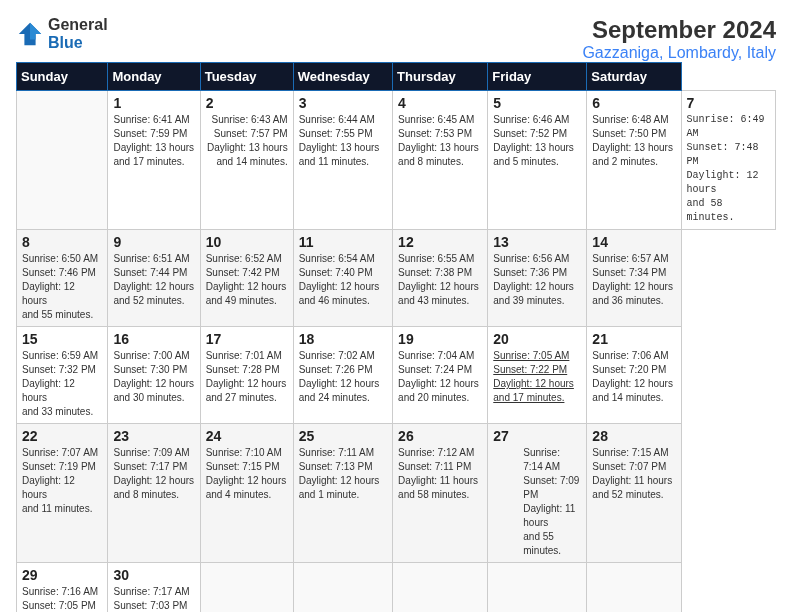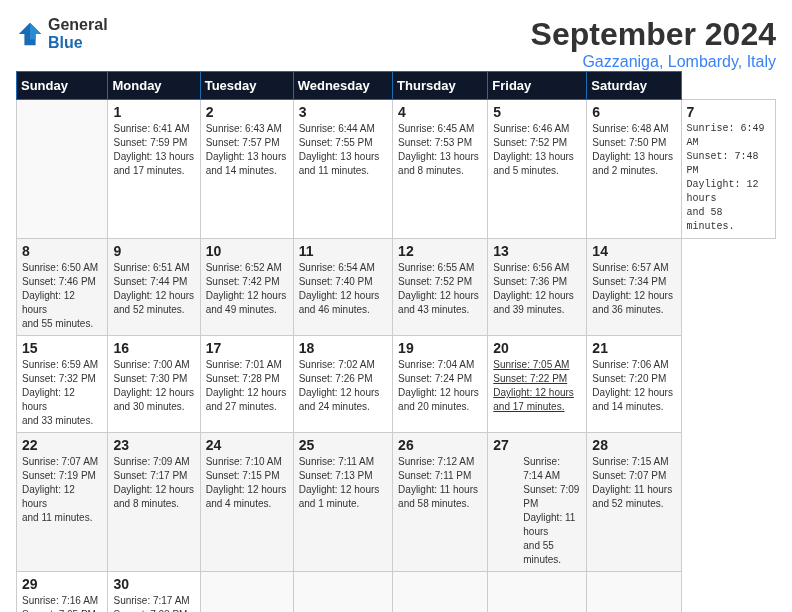--- a/index.html
+++ b/index.html
@@ -32,21 +32,21 @@
     .logo-blue { color: #1a6bb5; font-size: 16px; font-weight: bold; }
     .logo-icon {
       width: 28px;
       height: 28px;
       margin-right: 4px;
     }
     .title-section {
       text-align: right;
     }
     .month-title {
-      font-size: 32px;
+      font-size: 24px;
       font-weight: bold;
       color: #333;
     }
     .location-title {
       font-size: 16px;
       color: #3b82f6;
     }
     .calendar {
       width: 100%;
       border-collapse: collapse;
@@ -125,21 +125,21 @@
         <td class="empty-cell"></td>
         <td>
           <span class="day-number">1</span>
           <div class="day-info" style="white-space: pre-line;">Sunrise: 6:41 AM
 Sunset: 7:59 PM
 Daylight: 13 hours
 and 17 minutes.</div>
         </td>
         <td>
           <span class="day-number">2</span>
-          <div class="day-info" style="white-space: pre-line;">Sunrise: 6:43 AM
+          <div class="day-info" style="white-space: pre-line; text-align: right;">Sunrise: 6:43 AM
 Sunset: 7:57 PM
 Daylight: 13 hours
 and 14 minutes.</div>
         </td>
         <td>
           <span class="day-number">3</span>
           <div class="day-info" style="white-space: pre-line;">Sunrise: 6:44 AM
 Sunset: 7:55 PM
 Daylight: 13 hours
 and 11 minutes.</div>
@@ -198,21 +198,21 @@
         <td>
           <span class="day-number">11</span>
           <div class="day-info" style="white-space: pre-line;">Sunrise: 6:54 AM
 Sunset: 7:40 PM
 Daylight: 12 hours
 and 46 minutes.</div>
         </td>
         <td>
           <span class="day-number">12</span>
           <div class="day-info" style="white-space: pre-line;">Sunrise: 6:55 AM
-Sunset: 7:52 PM
+Sunset: 7:38 PM
 Daylight: 12 hours
 and 43 minutes.</div>
         </td>
         <td>
           <span class="day-number">13</span>
           <div class="day-info" style="white-space: pre-line;">Sunrise: 6:56 AM
 Sunset: 7:36 PM
 Daylight: 12 hours
 and 39 minutes.</div>
         </td>

